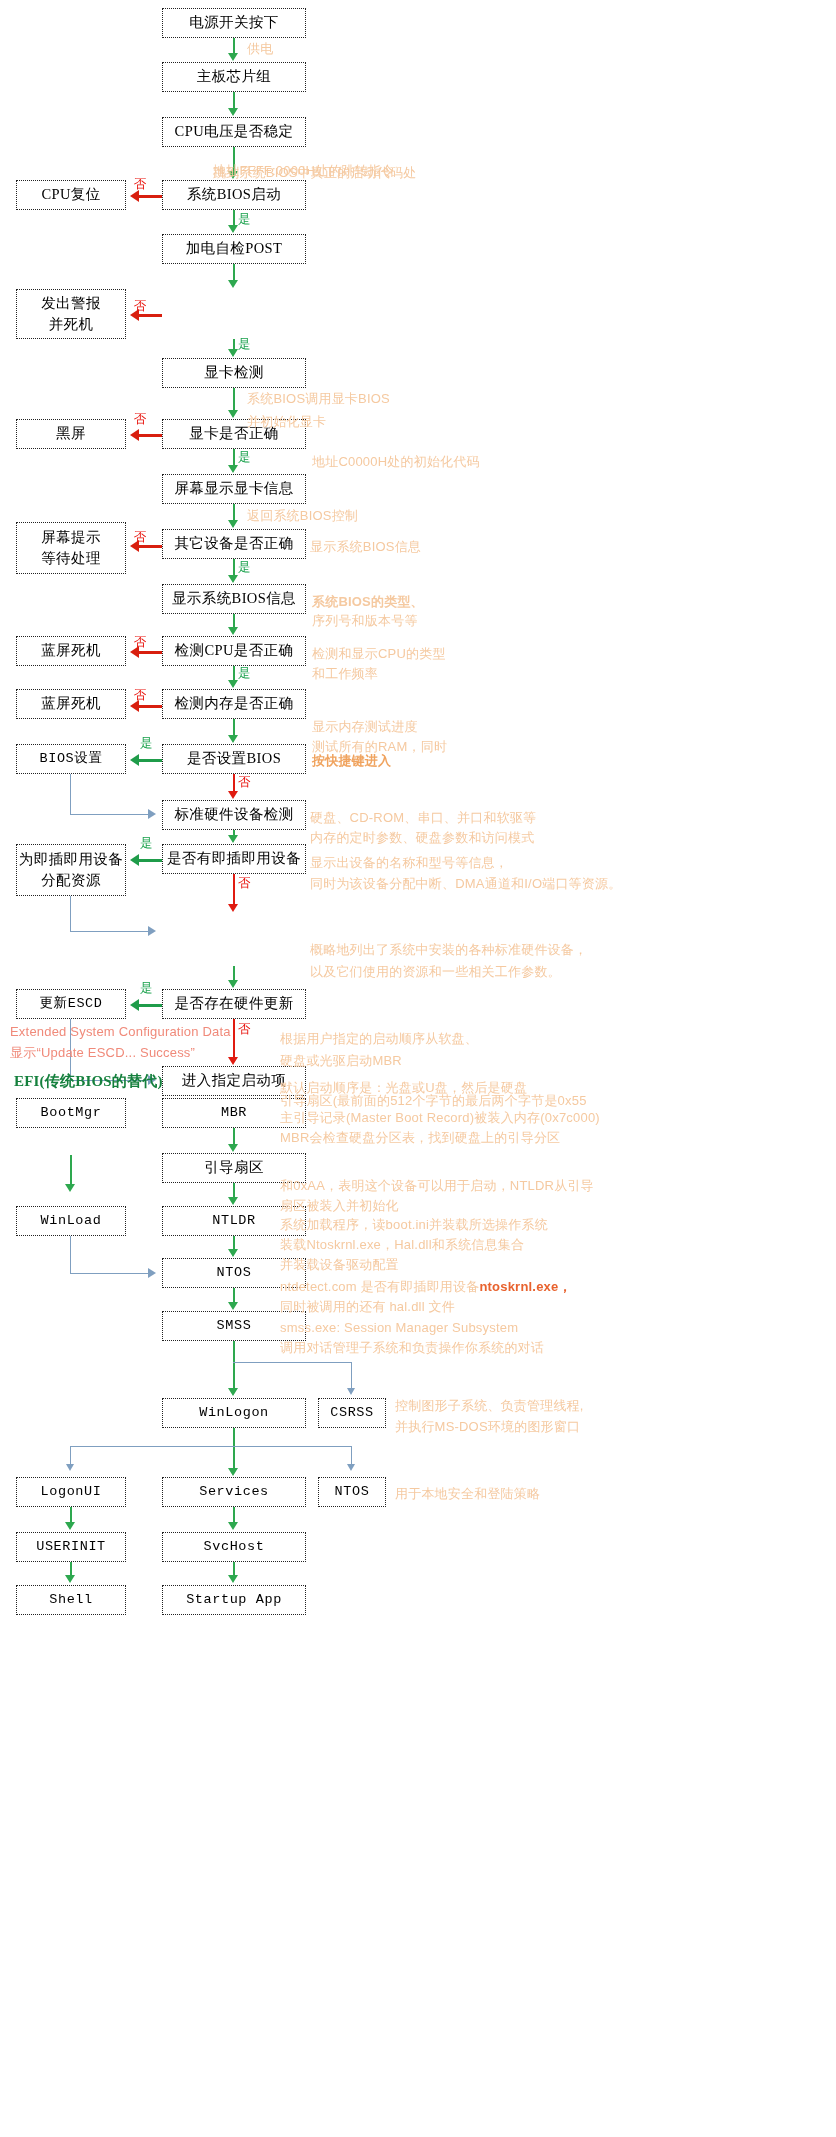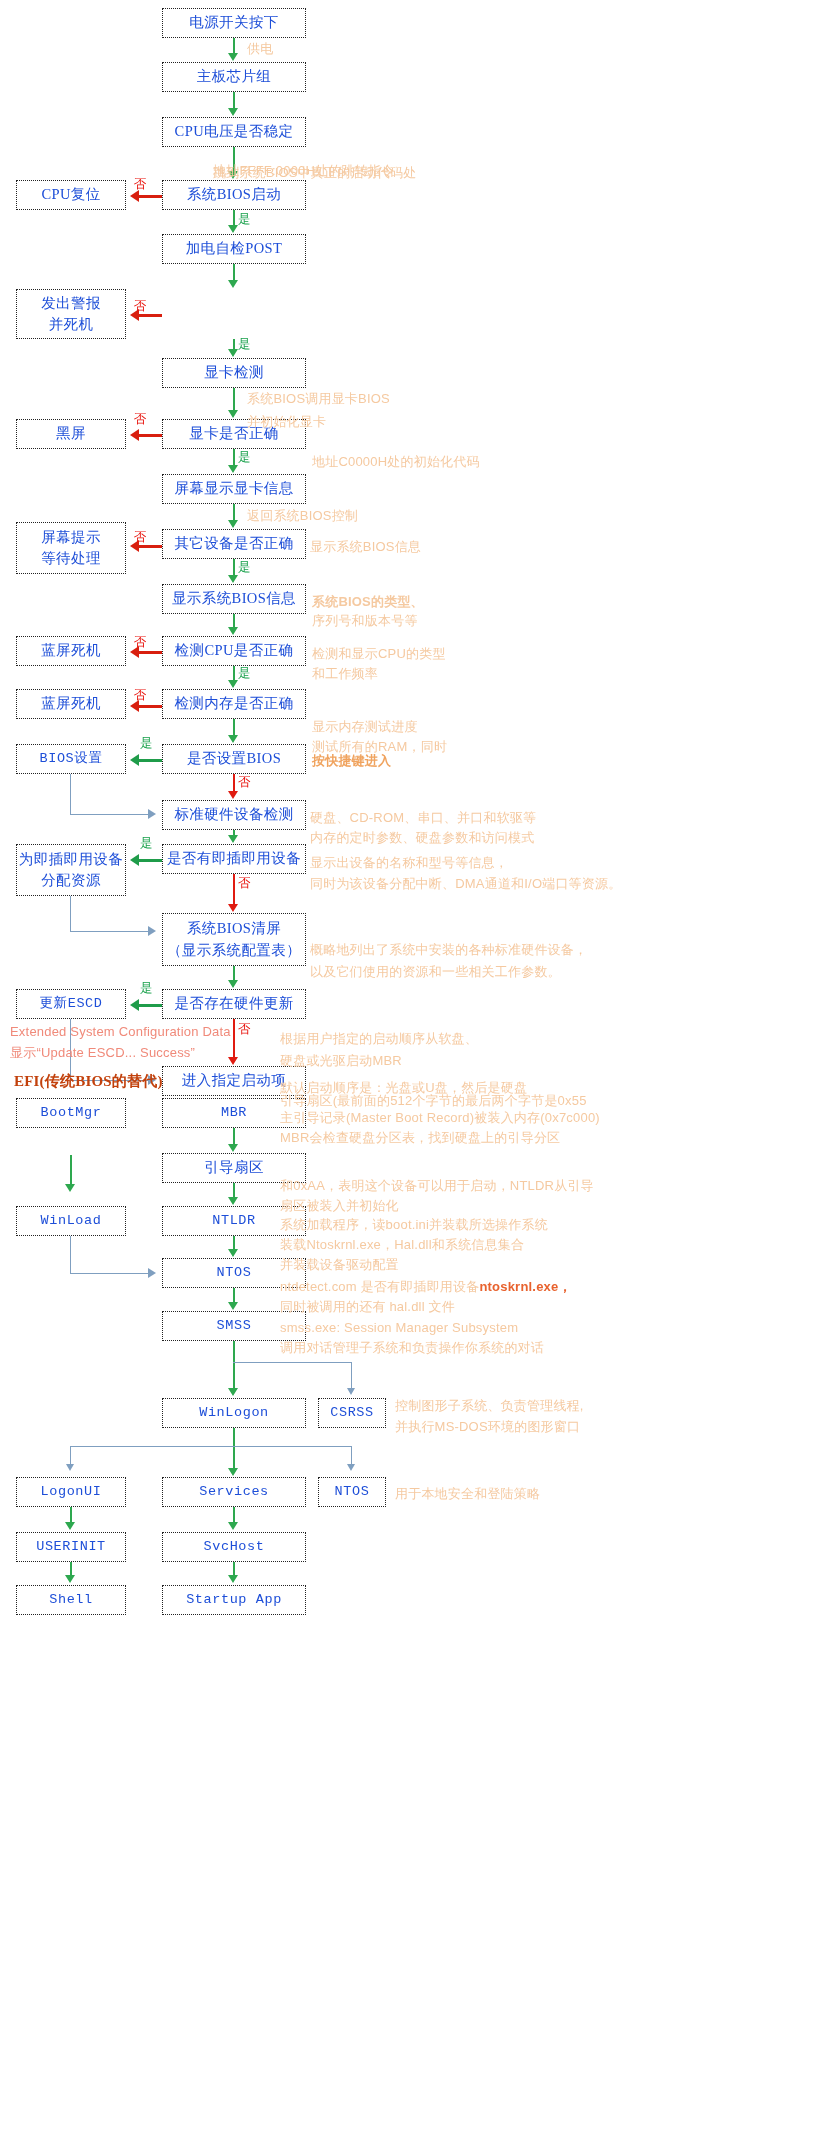--- a/index.html
+++ b/index.html
@@ -12,21 +12,21 @@
   
   .node{
     position:absolute;
     border:1px dotted #222;
     background:#fff;
     display:flex;
     flex-direction:column;
     align-items:center;
     justify-content:center;
     box-sizing:border-box;
-    color:#1d4ed8;
+    color:#000000;
     font-size:14.5px;
     line-height:1.45;
     letter-spacing:.4px;
     text-align:center;
     white-space:nowrap;
   }
   .node.mono{font-family:"Liberation Mono","DejaVu Sans Mono",monospace;font-size:13.5px;letter-spacing:.6px;}
   .node .l2{display:block;}
 
   
@@ -56,21 +56,21 @@
     position:absolute;
     color:#f5c9a0;
     font-size:13px;
     line-height:1.55;
     white-space:nowrap;
     font-family:"Liberation Sans","DejaVu Sans",sans-serif;
     letter-spacing:.2px;
   }
   .note.strong{color:#f0a35e;font-weight:bold;}
   .note.red{color:#f08a7a;}
-  .note.redbold{color:#c2410c;font-weight:bold;font-family:"Liberation Serif",serif;font-size:15px;}
+  .note.redbold{color:#15803d;font-weight:bold;font-family:"Liberation Serif",serif;font-size:15px;}
   .note .hl{color:#e8622e;font-weight:bold;}
 </style>
 </head>
 <body>
 
 <div id="canvas">
 
   <div class="node" style="left:162px;top:8px;width:144px;height:30px;">
     <span>电源开关按下</span>
     </div>
@@ -125,24 +125,20 @@
     </div>
 
   <div class="node" style="left:162px;top:800px;width:144px;height:30px;">
     <span>标准硬件设备检测</span>
     </div>
 
   <div class="node" style="left:162px;top:844px;width:144px;height:30px;">
     <span>是否有即插即用设备</span>
     </div>
 
-  <div class="node" style="left:162px;top:913px;width:144px;height:53px;">
-    <span>系统BIOS清屏</span>
-    <span class="l2">（显示系统配置表）</span>
-    </div>
 
   <div class="node" style="left:162px;top:989px;width:144px;height:30px;">
     <span>是否存在硬件更新</span>
     </div>
 
   <div class="node" style="left:162px;top:1066px;width:144px;height:30px;">
     <span>进入指定启动项</span>
     </div>
 
   <div class="node mono" style="left:162px;top:1098px;width:144px;height:30px;">

